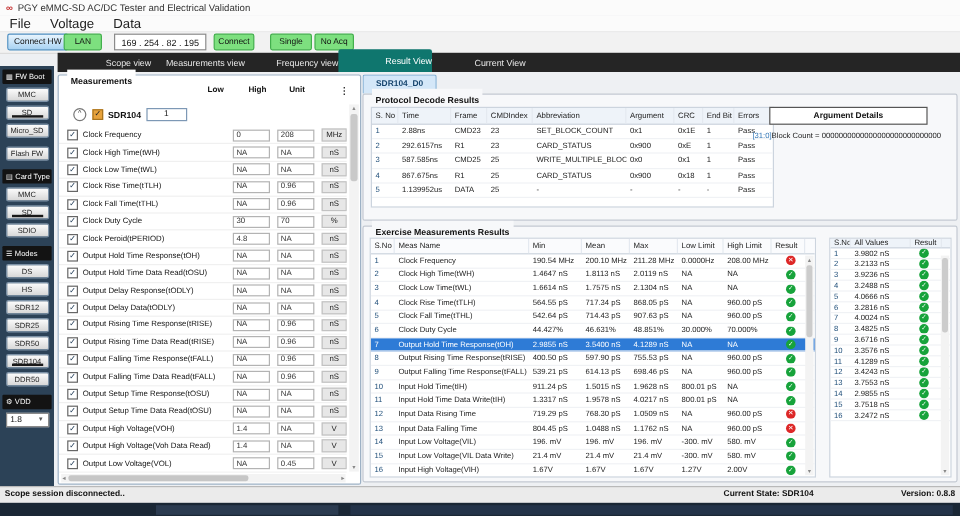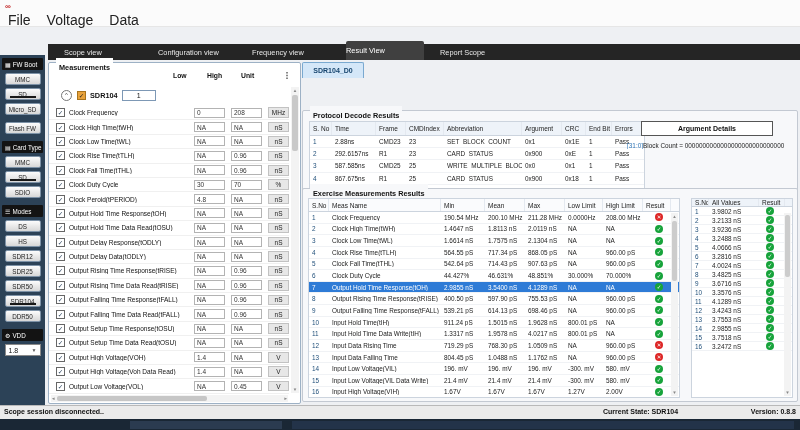--- a/index.html
+++ b/index.html
@@ -2,37 +2,37 @@
 <html><head>
 <meta charset="utf-8">
 <style>
   html,body{margin:0;padding:0;background:#555;}
   .app{position:relative;width:800px;height:430px;background:#eef0f3;overflow:hidden;
        font-family:"Liberation Sans",sans-serif;-webkit-font-smoothing:antialiased;}
   
   .titlebar{position:absolute;top:0;left:0;right:0;height:13px;background:#fbfbfb;display:flex;align-items:center;gap:4px;padding-left:5px;font-size:8px;color:#333;}
   .logo{color:#c22525;font-weight:bold;font-size:8px;line-height:8px;}
   .menubar{position:absolute;top:13px;left:0;right:0;height:13px;background:#fbfbfb;border-bottom:1px solid #e6e6e6;}
-  .menu-host{display:flex;height:100%;align-items:center;font-size:14px;color:#222;}
+  .menu-host{display:flex;height:100%;align-items:center;font-size:11px;color:#222;}
   .menu-item{padding:0 8px;}
   
   .toolbar{position:absolute;top:27px;left:0;right:0;height:17px;background:#f2f2f2;border-bottom:1px solid #dcdcdc;}
   .tbtn{position:absolute;top:1px;height:14px;box-sizing:border-box;font-size:7px;color:#111;display:flex;align-items:center;justify-content:center;border-radius:2px;}
   .tbtn.blue{left:6px;width:51px;background:linear-gradient(#e8f4fd,#a9d3f3);border:1px solid #4c8fc2;}
   .tbtn.green{background:#7de07f;border:1px solid #43af4d;}
   .t-lan{left:53px;width:32px;}
   .ipbox{position:absolute;top:1px;left:95px;width:77px;height:14px;box-sizing:border-box;background:#fff;border:1px solid #8a8a8a;font-size:7.5px;color:#111;display:flex;align-items:center;justify-content:center;white-space:nowrap;}
   .t-connect{left:178px;width:34px;}
   .t-single{left:225px;width:35px;}
   .t-noacq{left:262px;width:33px;}
   
   .tabbar{position:absolute;top:44px;left:48px;right:0;height:16px;background:#252525;}
   .tab-host{display:flex;height:100%;}
-  .tab{width:78px;height:100%;display:flex;align-items:center;justify-content:flex-start;color:#e8e8e8;font-size:7.4px;margin-left:16px;}
-  .tab.active{background:#404040;color:#fff;height:19px;margin-top:-3px;border-radius:2px 2px 0 0;}
+  .tab{width:78px;height:100%;display:flex;align-items:center;justify-content:flex-end;color:#e8e8e8;font-size:7.4px;}
+  .tab.active{background:#0f766e;color:#fff;height:19px;margin-top:-3px;border-radius:2px 2px 0 0;}
   
   .sidebar{position:absolute;left:0;top:55px;width:45px;bottom:25px;background:#2c4257;display:flex;flex-direction:column;align-items:center;padding-top:3px;box-sizing:border-box;}
   .side-section{display:flex;flex-direction:column;align-items:center;margin-bottom:4px;}
   .side-header{width:41px;height:12px;background:#131313;color:#fff;font-size:6.3px;display:flex;align-items:center;gap:2px;padding-left:3px;box-sizing:border-box;border-radius:1px;margin-bottom:3px;}
   .side-ico{font-size:6px;}
   .btn-host{display:flex;flex-direction:column;align-items:center;}
   .side-btn{width:36px;height:12px;background:linear-gradient(#fcfcfc,#d7d7d7);border:1px solid #7d92a7;border-radius:2px;font-size:6.3px;color:#222;display:flex;align-items:center;justify-content:center;margin-bottom:3px;position:relative;box-sizing:border-box;}
   .side-btn.selected::after{content:"";position:absolute;left:4px;right:4px;bottom:1px;height:2px;background:#181818;}
   .side-btn.gap{margin-top:4px;}
   .vddbox{width:36px;height:12px;background:#fff;border:1px solid #8a8a8a;font-size:7px;color:#111;display:flex;align-items:center;justify-content:space-between;padding:0 3px;box-sizing:border-box;}
@@ -64,21 +64,21 @@
   .meas-vscroll .arr{position:absolute;left:0;right:0;text-align:center;font-size:4.5px;color:#888;}
   .meas-vscroll .thumb{position:absolute;left:1px;right:1px;top:8px;height:56px;background:#c9c9c9;border-radius:2px;}
   .meas-hscroll{position:absolute;left:2px;right:12px;bottom:1px;height:7px;background:#f3f3f3;}
   .meas-hscroll .thumb{position:absolute;top:1px;left:6px;width:150px;height:5px;background:#c6c6c6;border-radius:2px;}
   .meas-hscroll .arr{position:absolute;top:0;font-size:4.5px;color:#888;line-height:7px;}
   .arr.left{left:0;} .arr.right{right:0;}
   
   .result-tab{position:absolute;left:302px;top:62px;width:62px;height:16px;background:#d4e7f8;border:1px solid #7aa9d0;border-bottom:none;border-radius:2px 2px 0 0;color:#17456e;font-size:7px;font-weight:bold;display:flex;align-items:center;justify-content:center;box-sizing:border-box;}
   .gbox{position:absolute;background:#f7f8fa;border:1px solid #c3c9d2;border-radius:2px;box-sizing:border-box;}
   .gbox .legend{background:#f7f8fa;}
-  .protocol-box{left:302px;top:78px;width:496px;height:106px;margin-top:32px;}
+  .protocol-box{left:302px;top:78px;width:496px;height:106px;}
   .elec-box{left:302px;top:188px;width:496px;height:214px;}
   .dtable{position:absolute;background:#fff;border:1px solid #ccd4de;box-sizing:border-box;overflow:hidden;}
   .hrow{display:flex;align-items:center;background:#eef3f9;border-bottom:1px solid #ccd4de;font-size:6.5px;color:#222;box-sizing:border-box;}
   .hcell{padding-left:3px;box-sizing:border-box;white-space:nowrap;overflow:hidden;border-right:1px solid #e4e9f0;height:100%;display:flex;align-items:center;}
   .drow{display:flex;align-items:center;font-size:6.4px;color:#222;border-bottom:1px solid #f0f2f5;box-sizing:border-box;}
   .dcell{padding-left:3px;box-sizing:border-box;white-space:nowrap;overflow:hidden;flex:none;}
   .no{color:#1f4e79;}
   
   .ptable{left:6px;top:10px;width:336px;height:84px;}
   .ptable .hrow{height:14px;}
@@ -114,49 +114,58 @@
   .bseg1{position:absolute;left:130px;width:152px;top:2px;height:8px;background:#2b3b50;}
   .bseg2{position:absolute;left:292px;right:6px;top:2px;height:8px;background:#233349;}
 </style>
 </head>
 <body>
 
 <div class="app">
 
   <div class="titlebar">
     <span class="logo">∞</span>
+    <span>PGY eMMC-SD AC/DC Tester and Electrical Validation</span>
   </div>
 
   <div class="menubar">
     <div class="menu-host">
 
     <span class="menu-item">File</span>
         <span class="menu-item">Voltage</span>
         <span class="menu-item">Data</span>
       </div>
   </div>
 
+  <div class="toolbar">
+    <div class="tbtn blue">Connect HW</div>
+    <div class="tbtn green t-lan">LAN</div>
+    <div class="ipbox">169 . 254 . 82 . 195</div>
+    <div class="tbtn green t-connect">Connect</div>
+    <div class="tbtn green t-single">Single</div>
+    <div class="tbtn green t-noacq">No Acq</div>
+  </div>
 
   <div class="tabbar">
     <div class="tab-host">
 
     <div class="tab">
           <span>Scope view</span>
         </div>
         <div class="tab">
-          <span>Configuration view</span>
+          <span>Measurements view</span>
         </div>
         <div class="tab">
           <span>Frequency view</span>
         </div>
         <div class="tab active">
           <span>Result View</span>
         </div>
         <div class="tab">
-          <span>Report Scope</span>
+          <span>Current View</span>
         </div>
       </div>
   </div>
 
   <div class="sidebar">
     <div>
 
         <div class="side-section">
           <div class="side-header">
             <span class="side-ico">▦</span>

